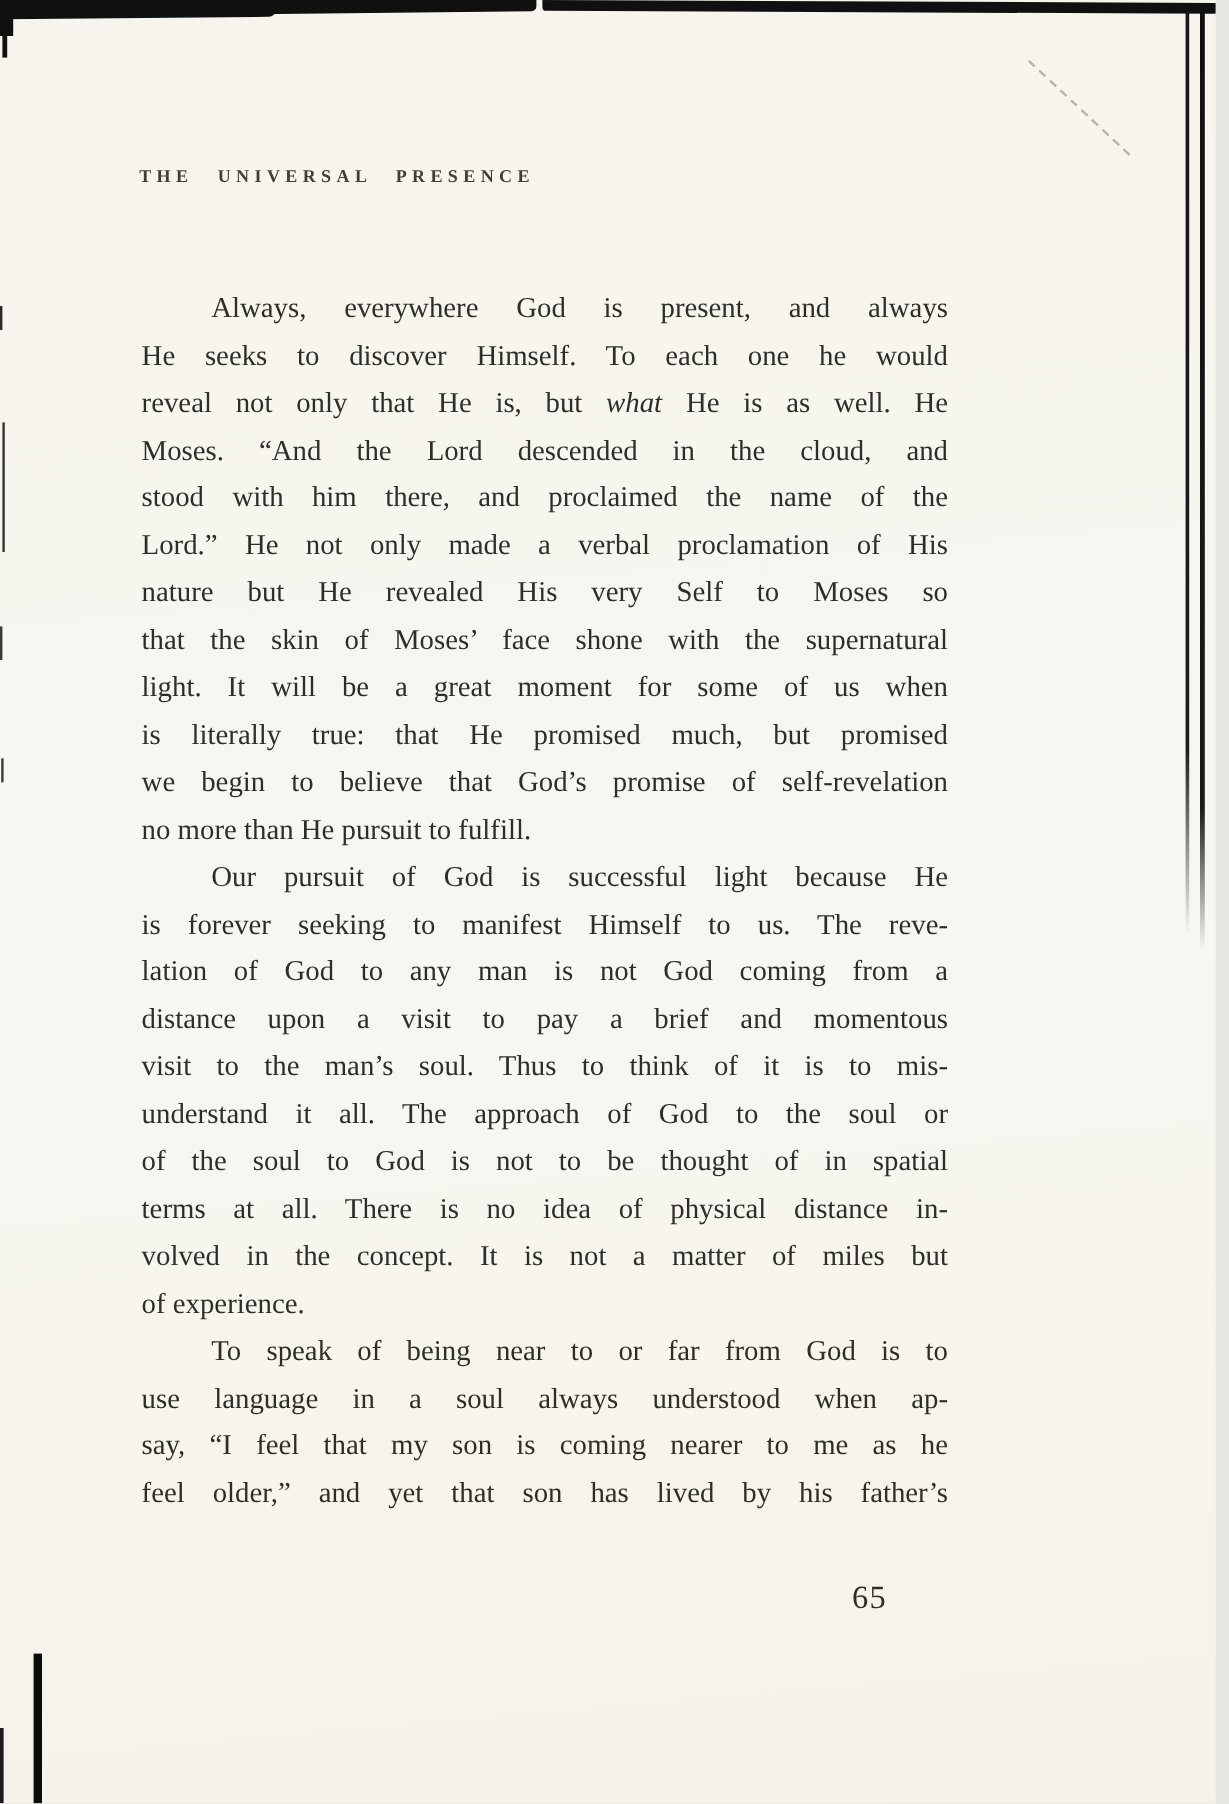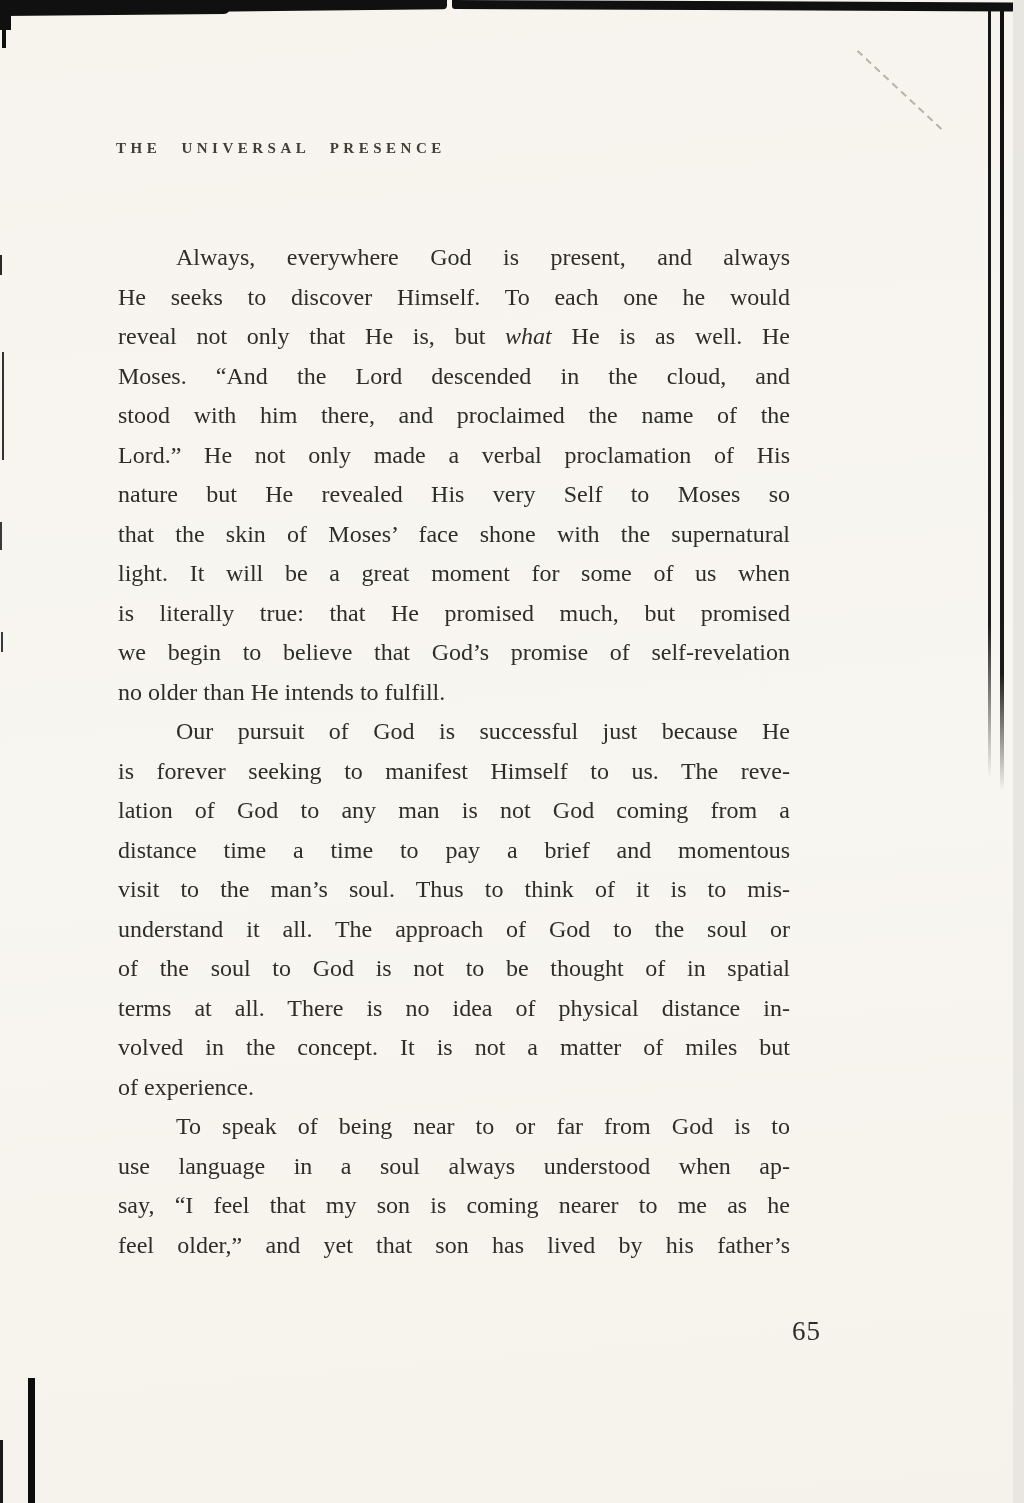--- a/index.html
+++ b/index.html
@@ -43,21 +43,21 @@
   .paragraph { margin: 0; }
   .line {
     text-align: justify;
     text-align-last: justify;
   }
   .line.flush { text-align-last: left; }
   .line.indent { text-indent: 58px; }
 
   .page-number {
     position: absolute;
-    left: 792px;
+    left: 710px;
     top: 1316px;
     font-size: 27px;
     letter-spacing: 1px;
     color: #2f2d28;
   }
 
   
   .artifact { position: absolute; background: #101010; }
 
   .top-bar-left {
@@ -138,27 +138,27 @@
         <div class="line"><span>He seeks to discover Himself. To each one he would</span></div>
         <div class="line"><span>reveal not only that He is, but </span><i>what</i><span> He is as well. He</span></div>
         <div class="line"><span>Moses. “And the Lord descended in the cloud, and</span></div>
         <div class="line"><span>stood with him there, and proclaimed the name of the</span></div>
         <div class="line"><span>Lord.” He not only made a verbal proclamation of His</span></div>
         <div class="line"><span>nature but He revealed His very Self to Moses so</span></div>
         <div class="line"><span>that the skin of Moses’ face shone with the supernatural</span></div>
         <div class="line"><span>light. It will be a great moment for some of us when</span></div>
         <div class="line"><span>is literally true: that He promised much, but promised</span></div>
         <div class="line"><span>we begin to believe that God’s promise of self-revelation</span></div>
-        <div class="line flush"><span>no older than He intends to fulfill.</span></div>
+        <div class="line flush"><span>no more than He pursuit to fulfill.</span></div>
       </div>
       <div class="paragraph">
-        <div class="line indent"><span>Our pursuit of God is successful just because He</span></div>
+        <div class="line indent"><span>Our pursuit of God is successful light because He</span></div>
         <div class="line"><span>is forever seeking to manifest Himself to us. The reve-</span></div>
         <div class="line"><span>lation of God to any man is not God coming from a</span></div>
-        <div class="line"><span>distance time a time to pay a brief and momentous</span></div>
+        <div class="line"><span>distance upon a visit to pay a brief and momentous</span></div>
         <div class="line"><span>visit to the man’s soul. Thus to think of it is to mis-</span></div>
         <div class="line"><span>understand it all. The approach of God to the soul or</span></div>
         <div class="line"><span>of the soul to God is not to be thought of in spatial</span></div>
         <div class="line"><span>terms at all. There is no idea of physical distance in-</span></div>
         <div class="line"><span>volved in the concept. It is not a matter of miles but</span></div>
         <div class="line flush"><span>of experience.</span></div>
       </div>
       <div class="paragraph">
         <div class="line indent"><span>To speak of being near to or far from God is to</span></div>
         <div class="line"><span>use language in a soul always understood when ap-</span></div>

